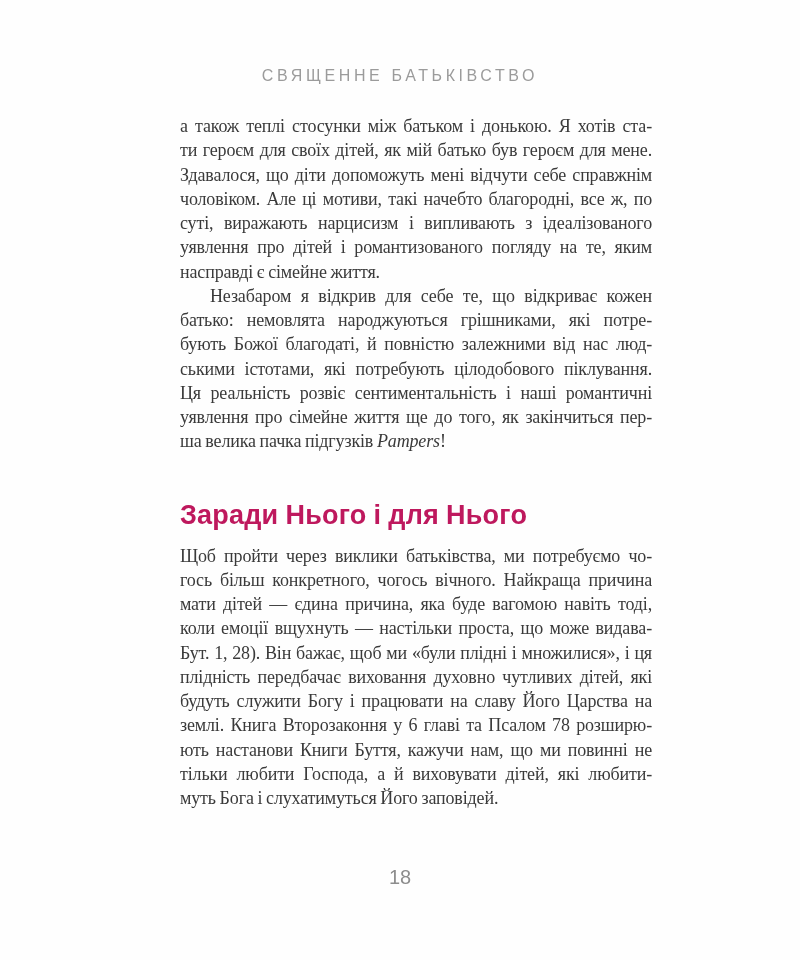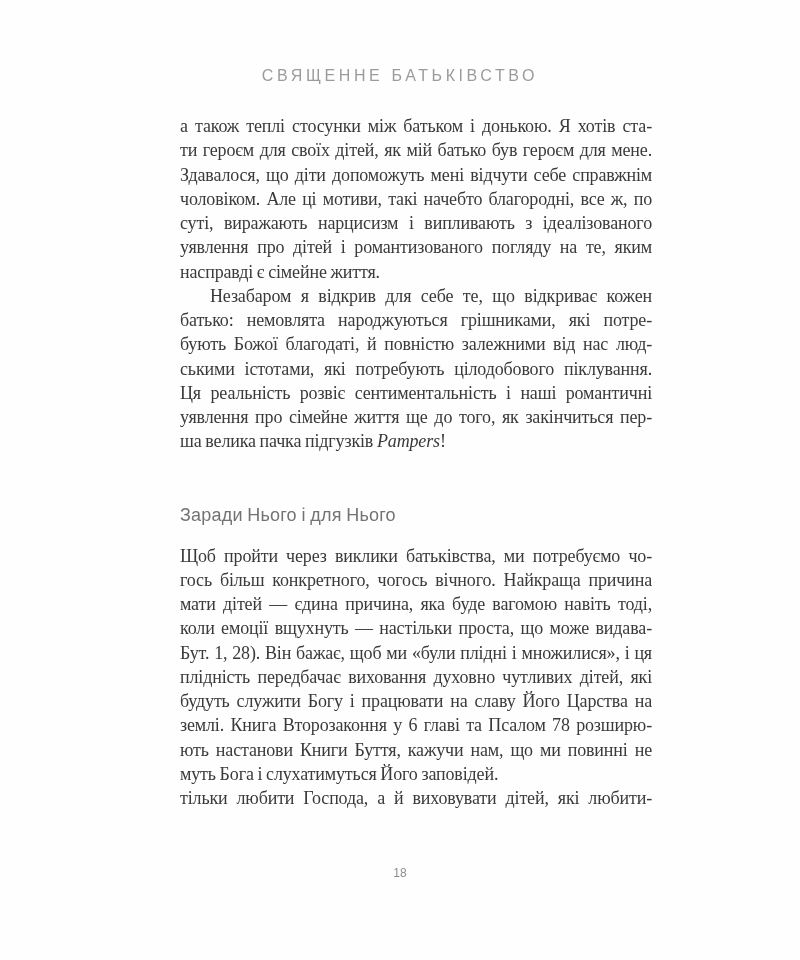--- a/index.html
+++ b/index.html
@@ -53,35 +53,35 @@
     text-align-last: justify;
   }
   .paragraph.indent .line:first-child {
     text-indent: 30px;
   }
   .line em {
     font-style: italic;
   }
   .section-heading {
     font-family: "Liberation Sans", sans-serif;
-    font-weight: 400;
-    font-size: 18px;
+    font-weight: 700;
+    font-size: 27px;
     line-height: 34px;
-    color: #737373;
+    color: #be185d;
     letter-spacing: 0.2px;
     margin: 44px 0 12px 0;
   }
   .page-number {
     position: absolute;
     top: 866px;
     left: 0;
     width: 100%;
     text-align: center;
     font-family: "Liberation Sans", sans-serif;
-    font-size: 12px;
+    font-size: 20px;
     color: #8d8d8d;
   }
 </style>
 </head>
 <body>
 
 <div class="page">
   <div class="running-head">СВЯЩЕННЕ БАТЬКІВСТВО</div>
 
   <div class="text-block">
@@ -107,19 +107,19 @@
       <div class="paragraph">
         <div class="line justify"><span>Щоб пройти через виклики батьківства, ми потребуємо чо-</span></div>
         <div class="line justify"><span>гось більш конкретного, чогось вічного. Найкраща причина</span></div>
         <div class="line justify"><span>мати дітей — єдина причина, яка буде вагомою навіть тоді,</span></div>
         <div class="line justify"><span>коли емоції вщухнуть — настільки проста, що може видава-</span></div>
         <div class="line justify"><span>Бут. 1, 28). Він бажає, щоб ми «були плідні і множилися», і ця</span></div>
         <div class="line justify"><span>плідність передбачає виховання духовно чутливих дітей, які</span></div>
         <div class="line justify"><span>будуть служити Богу і працювати на славу Його Царства на</span></div>
         <div class="line justify"><span>землі. Книга Второзаконня у 6 главі та Псалом 78 розширю-</span></div>
         <div class="line justify"><span>ють настанови Книги Буття, кажучи нам, що ми повинні не</span></div>
+        <div class="line justify"><span>тільки любити Господа, а й виховувати дітей, які любити-</span></div>
         <div class="line"><span>муть Бога і слухатимуться Його заповідей.</span></div>
-        <div class="line justify"><span>тільки любити Господа, а й виховувати дітей, які любити-</span></div>
       </div>
     </div>
 
   <div class="page-number">18</div>
 </div>
 
 </body></html>

